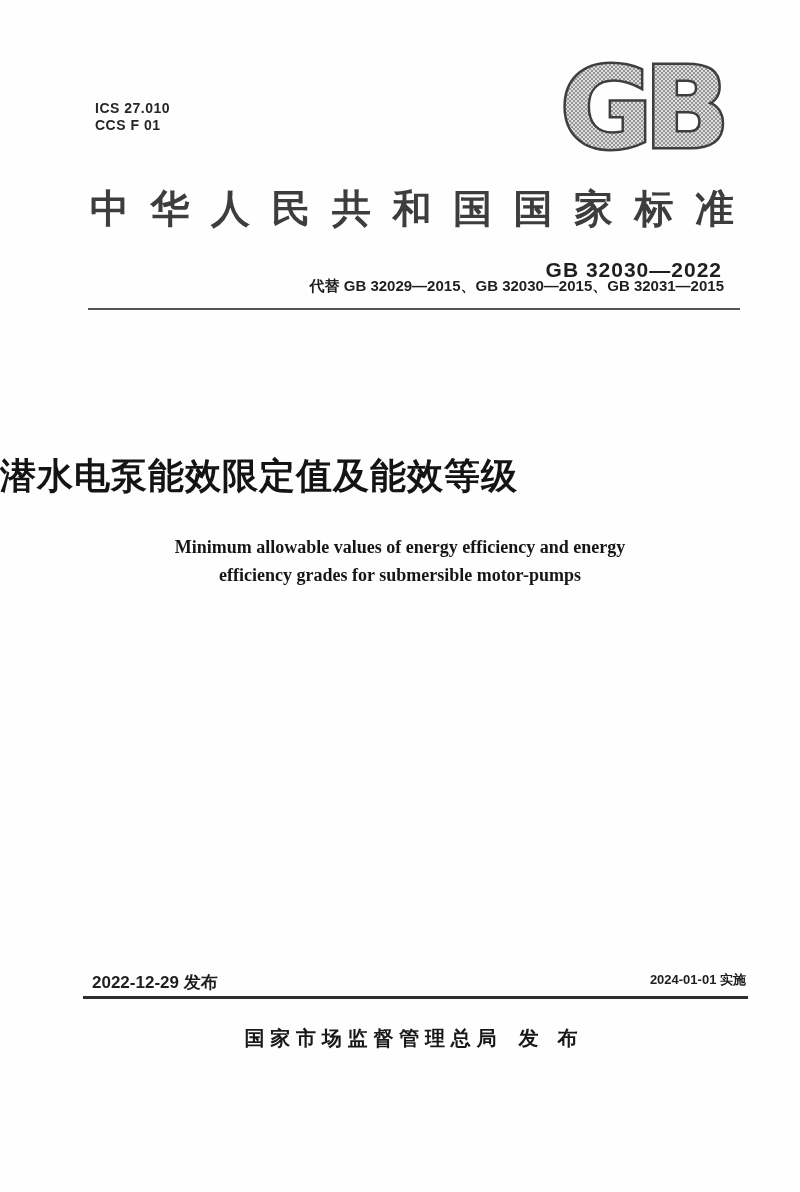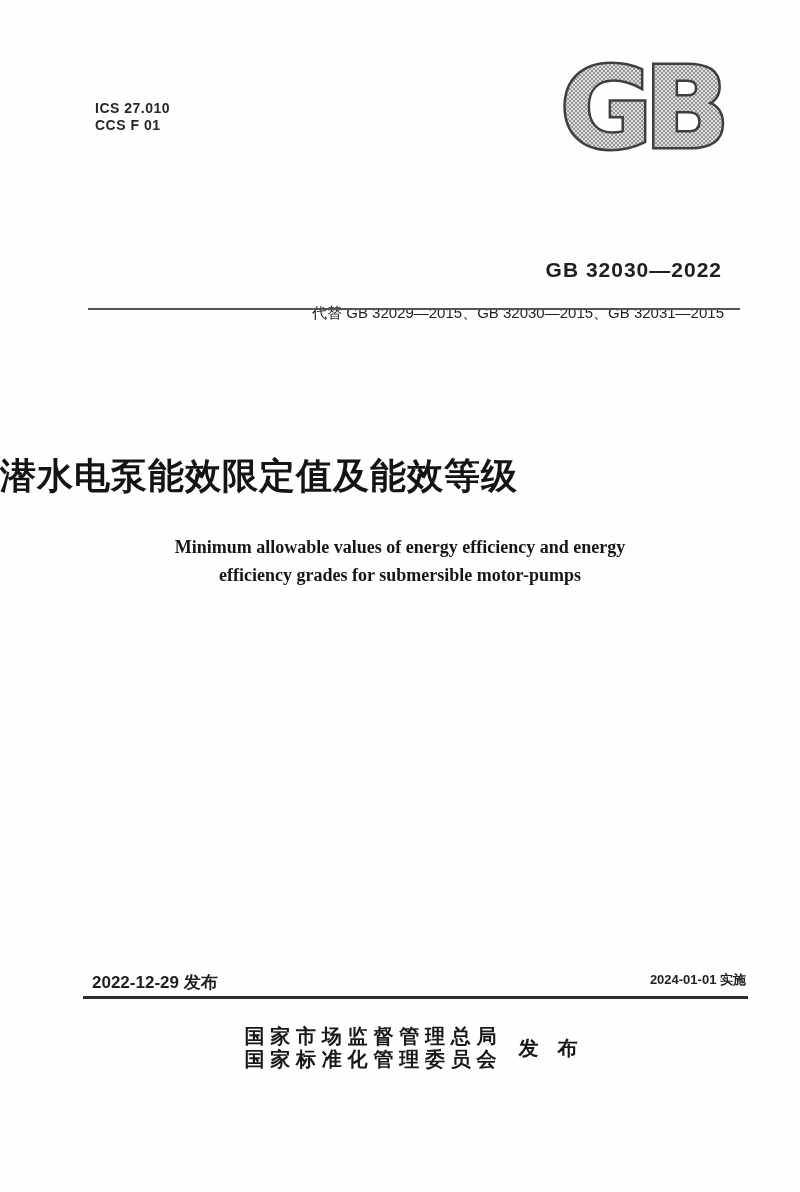--- a/index.html
+++ b/index.html
@@ -57,24 +57,23 @@
     font-size: 21px;
     letter-spacing: 1px;
     color: #1f1f1f;
     margin-top: 16px;
   }
   .replaces {
     position: absolute;
     right: 76px;
     top: 277px;
     font-family: "Liberation Sans", sans-serif;
-    font-weight: normal;
+    font-weight: bold;
     font-size: 15px;
     color: #1f1f1f;
-    margin-top: 27px;
   }
   .rule-thin {
     position: absolute;
     left: 88px;
     top: 308px;
     width: 652px;
     height: 2px;
     background: #555;
   }
   .title-zh {
@@ -175,20 +174,21 @@
     <defs>
       <pattern id="halftone" width="4" height="4" patternUnits="userSpaceOnUse">
         <rect width="4" height="4" fill="#dedede"></rect>
         <circle cx="1" cy="1" r="1" fill="#7d7d7d"></circle>
         <circle cx="3" cy="3" r="1" fill="#7d7d7d"></circle>
       </pattern>
     </defs>
     <text x="98" y="89" text-anchor="middle" font-family="'DejaVu Sans', sans-serif" font-weight="bold" font-size="112" letter-spacing="-8" fill="url(#halftone)" stroke="#3e3e3e" stroke-width="5" paint-order="stroke">GB</text>
   </svg>
 
+  <div class="header-title">中华人民共和国国家标准</div>
 
   <div class="std-number">GB 32030—2022</div>
 
   <div class="replaces">代替 GB 32029—2015、GB 32030—2015、GB 32031—2015</div>
 
   <div class="rule-thin"></div>
 
   <div class="title-zh">潜水电泵能效限定值及能效等级</div>
 
   <div class="title-en">
@@ -198,18 +198,17 @@
 
   <div class="issue-date">2022-12-29 发布</div>
 
   <div class="impl-date">2024-01-01 实施</div>
 
   <div class="rule-thick"></div>
 
   <div class="issuer-row">
     <div class="issuer-lines">
       <div class="issuer-line">国家市场监督管理总局</div>
-      <div class="issuer-line">国家标准化管理委员会</div>
     </div>
     <div class="publish-label">发 布</div>
   </div>
 
 </div>
 
 </body></html>

